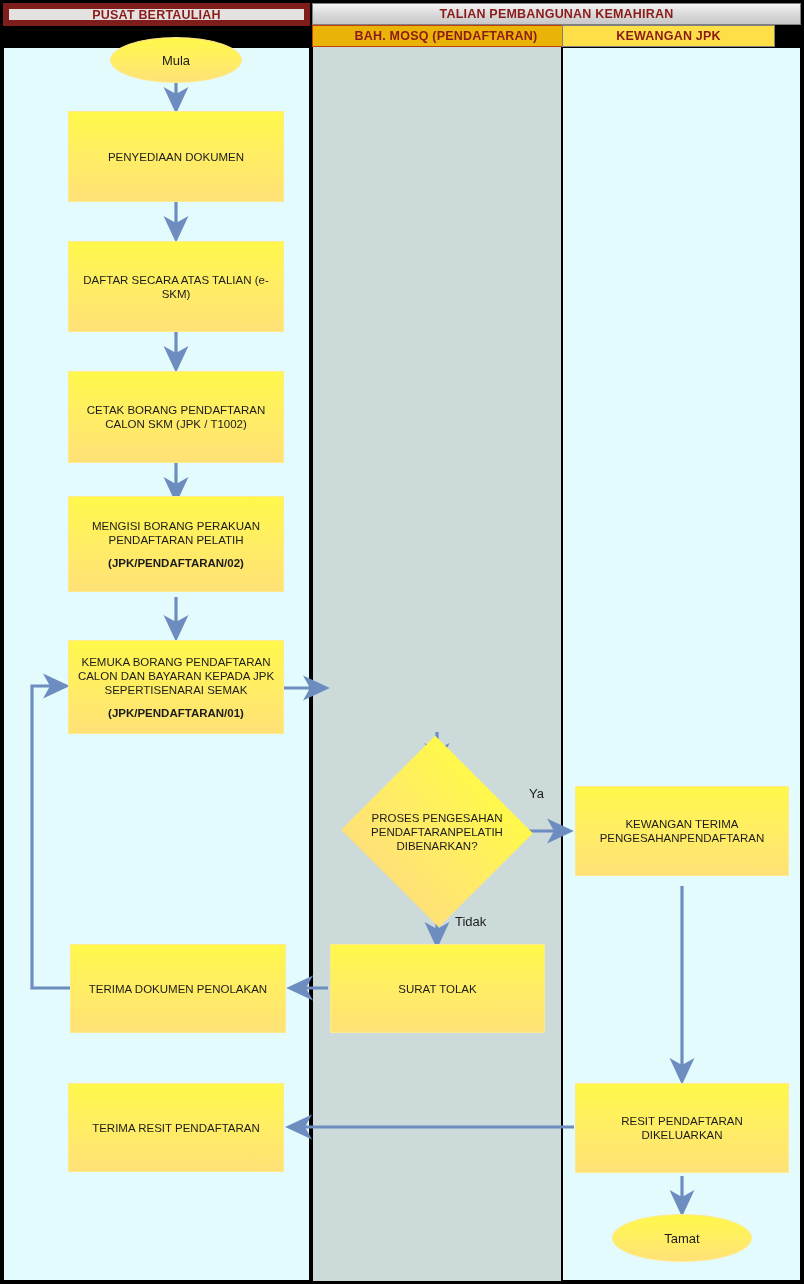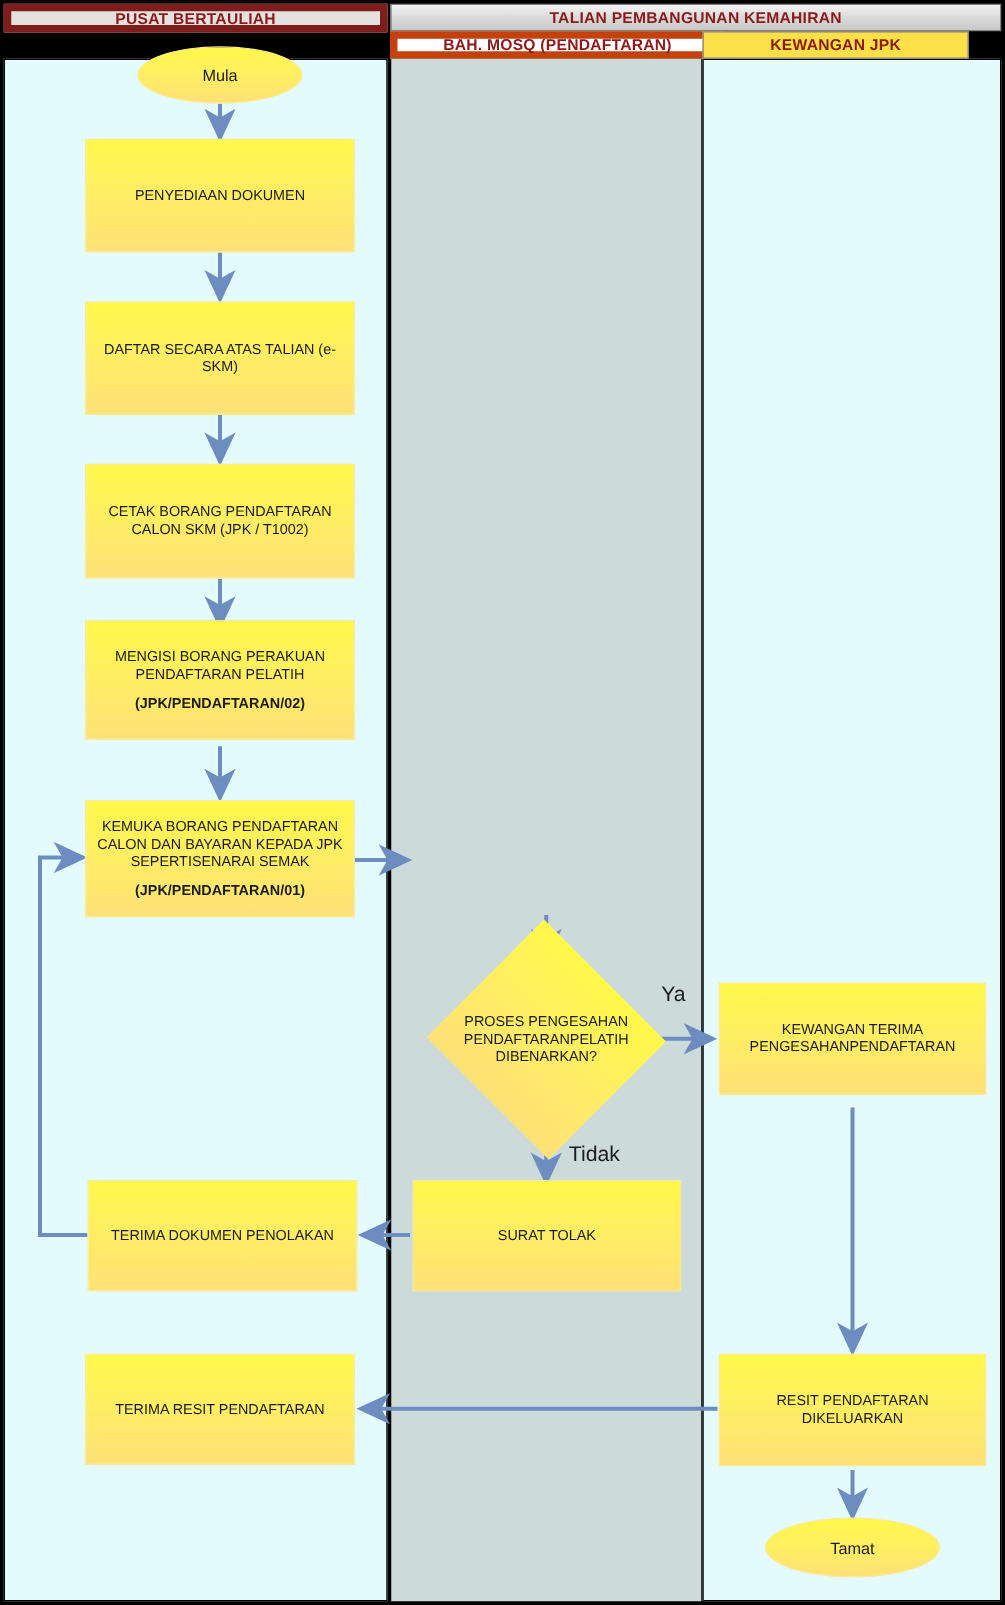--- a/index.html
+++ b/index.html
@@ -37,22 +37,22 @@
     border:6px solid #7f1d1d;
   }
   #hdr-top-right{
     left:312px;top:3px;width:489px;height:22px;
     background:linear-gradient(to bottom,#f4f4f4 0%,#dcdcdc 45%,#c8c8c8 100%);
     border:1px solid #808080;
     font-size:12.5px;
   }
   #hdr-mid{
     left:312px;top:25px;width:268px;height:22px;
-    background:#ffffff;
-    border:6px solid #c2410c;
+    background:#eab308;
+    border:1px solid #c2410c;
   }
   #hdr-right{
     left:562px;top:25px;width:213px;height:22px;
     background:#fde047;
     border:1px solid #808080;
   }
 
   
   .node{
     position:absolute;
@@ -87,21 +87,21 @@
     text-align:center;
     font-size:11.5px;line-height:14px;color:#1c1c1c;
     padding:0 8px;box-sizing:border-box;
   }
   .bold-line{font-weight:bold;display:block;margin-top:9px;}
 
   
   .conn{position:absolute;z-index:3;}
   .edge-label{
     position:absolute;z-index:6;
-    font-size:17px;color:#1c1c1c;text-align:center;
+    font-size:13px;color:#1c1c1c;text-align:center;
   }
 </style>
 </head>
 <body>
 
 <div id="page">
 
   <div class="lane" id="lane-left"></div>
   <div class="lane" id="lane-mid"></div>
   <div class="lane" id="lane-right"></div>

